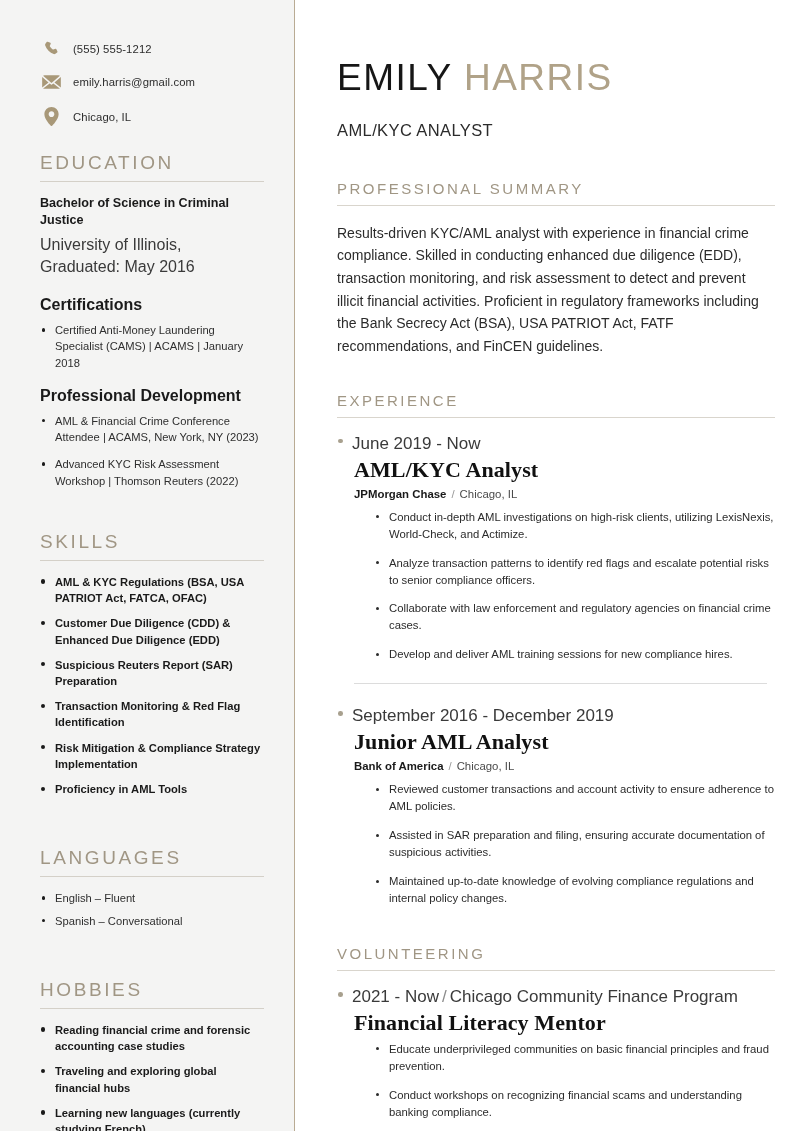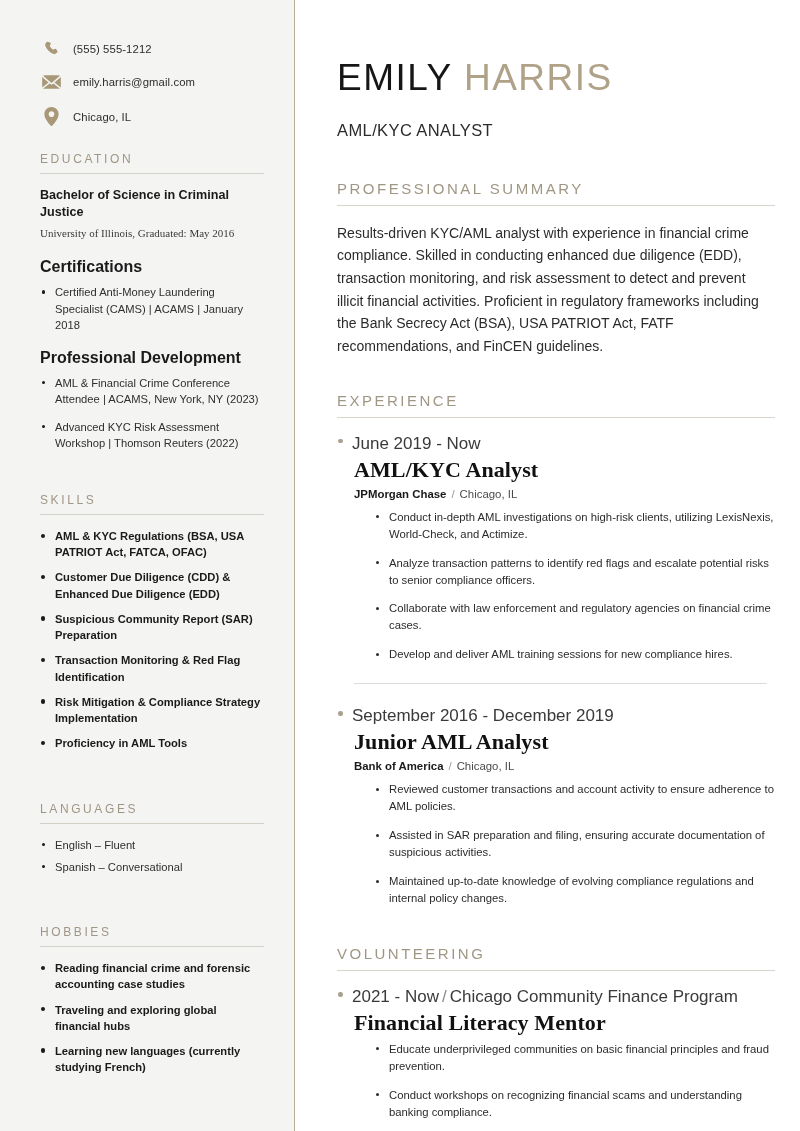--- a/index.html
+++ b/index.html
@@ -46,21 +46,21 @@
   }
   .contact-icon svg { display: block; }
 
   .contact-text {
     font-size: 11.3px;
     color: #2d2d2d;
     letter-spacing: 0.1px;
   }
 
   .side-heading {
-    font-size: 12px;
+    font-size: 19px;
     letter-spacing: 2.6px;
     color: #a09684;
     font-weight: 400;
     margin-top: 4px;
     margin-bottom: 7px;
   }
 
   .side-rule {
     border: 0;
     border-top: 1px solid #d4d0c8;
@@ -69,25 +69,24 @@
 
   .edu-degree {
     font-size: 12.6px;
     font-weight: bold;
     color: #1a1a1a;
     line-height: 1.38;
     margin-bottom: 4px;
   }
 
   .edu-school {
-    font-size: 11px;
+    font-size: 16px;
     color: #3a3a3a;
     line-height: 1.42;
     margin-bottom: 17px;
-    font-family: Liberation Serif, serif;
   }
 
   .sub-heading {
     font-size: 16px;
     font-weight: bold;
     color: #1a1a1a;
     margin-bottom: 8px;
   }
 
   ul.side-bullets {
@@ -307,21 +306,21 @@
       <li>Advanced KYC Risk Assessment Workshop | Thomson Reuters (2022)</li>
     </ul>
 
     <div class="block-gap"></div>
 
     <h2 class="side-heading">SKILLS</h2>
     <hr class="side-rule">
     <ul class="side-bullets strong">
       <li>AML &amp; KYC Regulations (BSA, USA PATRIOT Act, FATCA, OFAC)</li>
       <li>Customer Due Diligence (CDD) &amp; Enhanced Due Diligence (EDD)</li>
-      <li>Suspicious Community Report (SAR) Preparation</li>
+      <li>Suspicious Reuters Report (SAR) Preparation</li>
       <li>Transaction Monitoring &amp; Red Flag Identification</li>
       <li>Risk Mitigation &amp; Compliance Strategy Implementation</li>
       <li>Proficiency in AML Tools</li>
     </ul>
 
     <div class="block-gap-lg"></div>
 
     <h2 class="side-heading">LANGUAGES</h2>
     <hr class="side-rule">
     <ul class="side-bullets tight">

